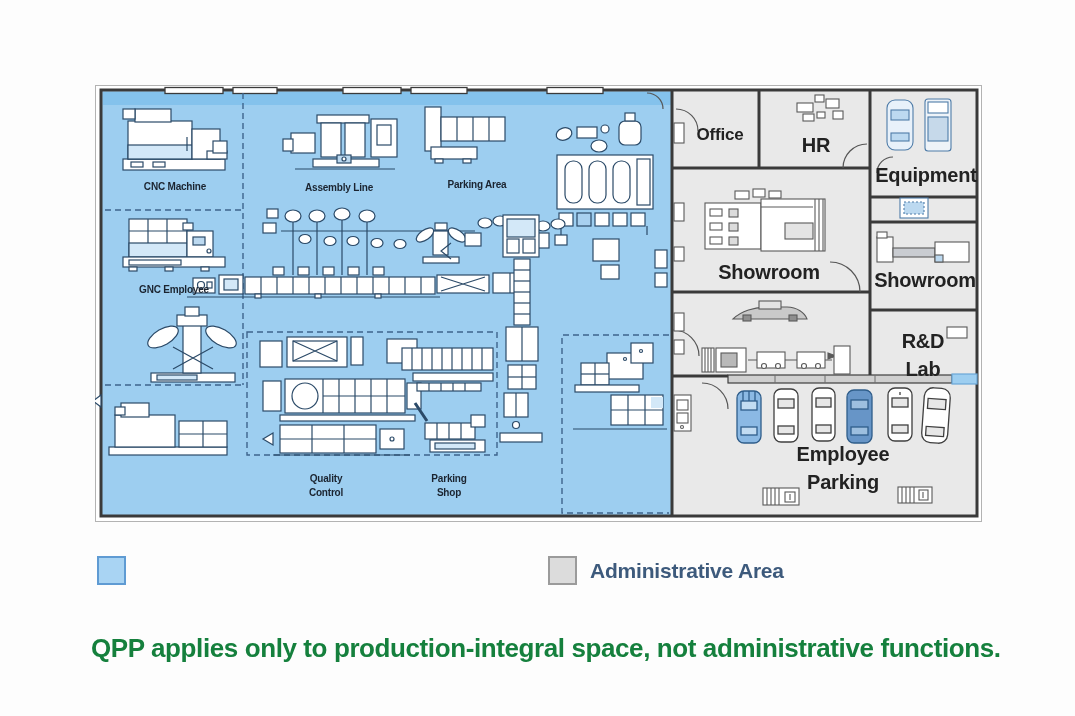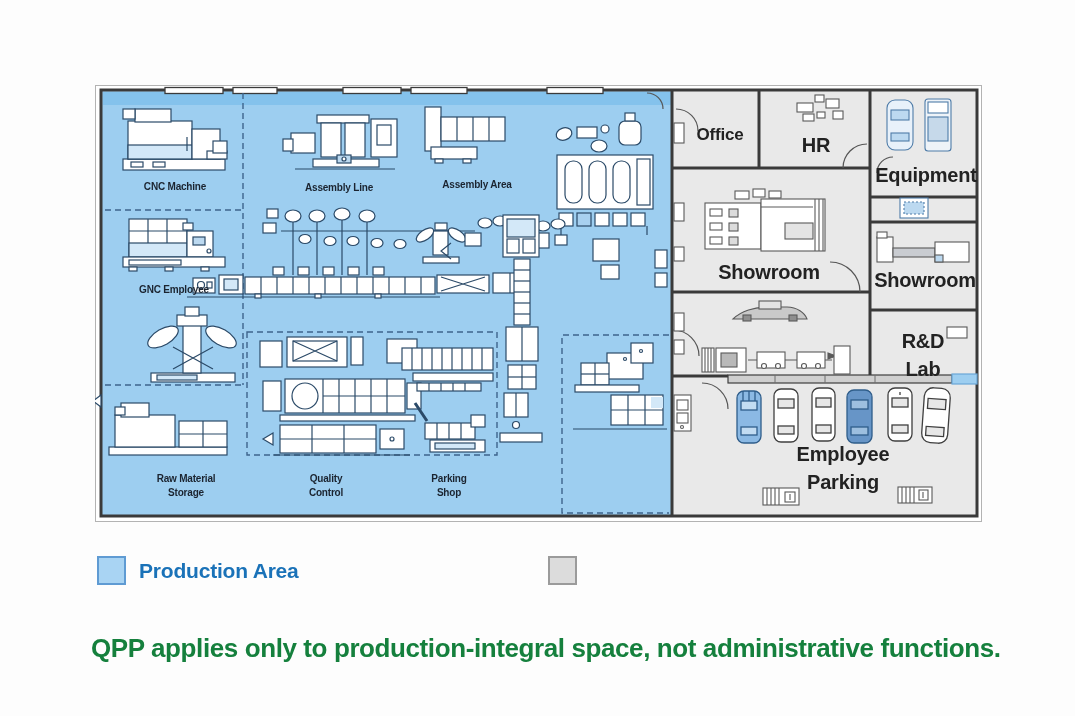--- a/index.html
+++ b/index.html
@@ -499,39 +499,37 @@
     <g transform="rotate(4 841 330)">
       <rect x="828" y="303" width="26" height="55" rx="9" fill="#ffffff" stroke="#3f3f3f"></rect>
       <rect x="832" y="314" width="18" height="10" fill="#e7e7e7" stroke="#3f3f3f"></rect>
       <rect x="832" y="342" width="18" height="9" fill="#e7e7e7" stroke="#3f3f3f"></rect>
     </g>
   </g>
 </svg>
 
   <div class="zl" style="left:80px;top:102px">CNC Machine</div>
   <div class="zl" style="left:244px;top:103px">Assembly Line</div>
-  <div class="zl" style="left:382px;top:100px">Assembly Area</div>
+  <div class="zl" style="left:382px;top:100px">Parking Area</div>
   <div class="zl" style="left:79px;top:205px">GNC Employee</div>
-  <div class="zl" style="left:91px;top:401px">Raw Material
-Storage</div>
   <div class="zl" style="left:231px;top:401px">Quality
 Control</div>
   <div class="zl" style="left:354px;top:401px">Parking
 Shop</div>
 
   <div class="rl big" style="left:625px;top:50px">Office</div>
   <div class="rl" style="left:721px;top:61px">HR</div>
   <div class="rl" style="left:831px;top:91px">Equipment</div>
   <div class="rl" style="left:674px;top:188px">Showroom</div>
   <div class="rl" style="left:830px;top:196px">Showroom</div>
   <div class="rl" style="left:828px;top:271px">R&amp;D Lab</div>
   <div class="rl" style="left:748px;top:384px">Employee Parking</div>
 </div>
 
 <div class="legend-item" style="left:97px;top:555px">
   <span class="swatch prod" style="background: rgb(169, 212, 243);"></span>
-  <span class="legend-label prod">Production Area</span>
 </div>
 <div class="legend-item" style="left:548px;top:555px">
   <span class="swatch admin" style="background: rgb(220, 220, 220);"></span>
+  <span class="legend-label admin">Administrative Area</span>
 </div>
 
 <div class="caption">QPP applies only to production-integral space, not administrative functions.</div>
 
 </body></html>

